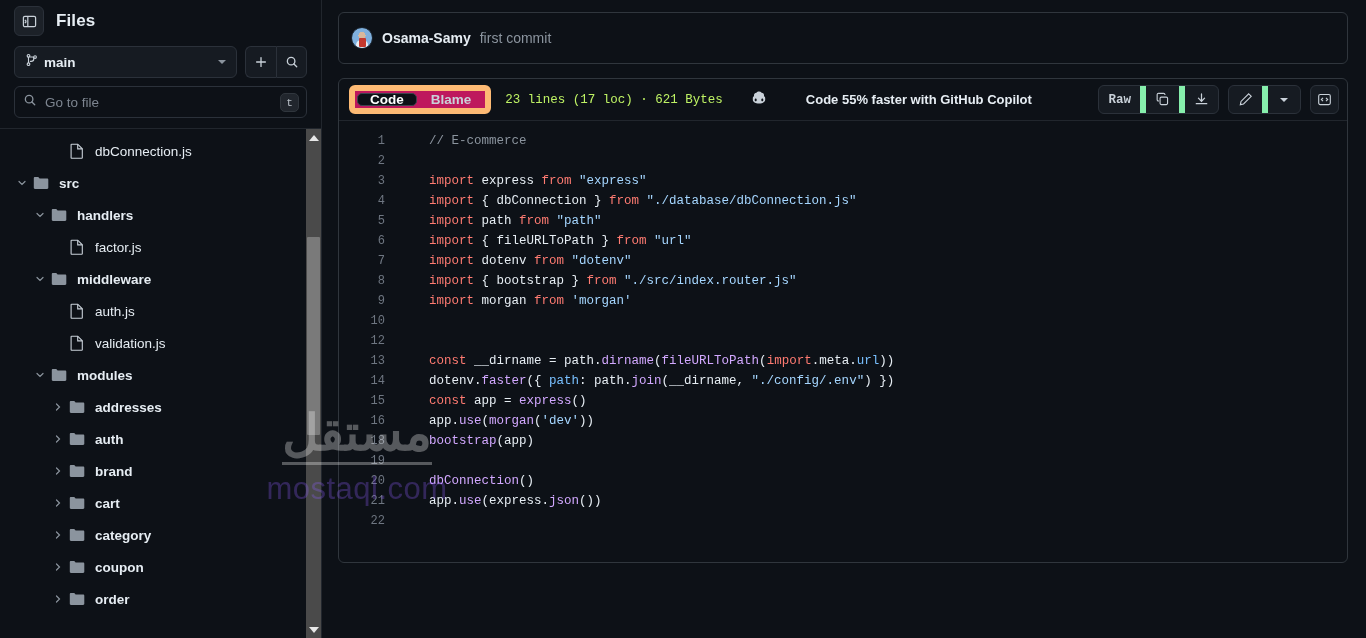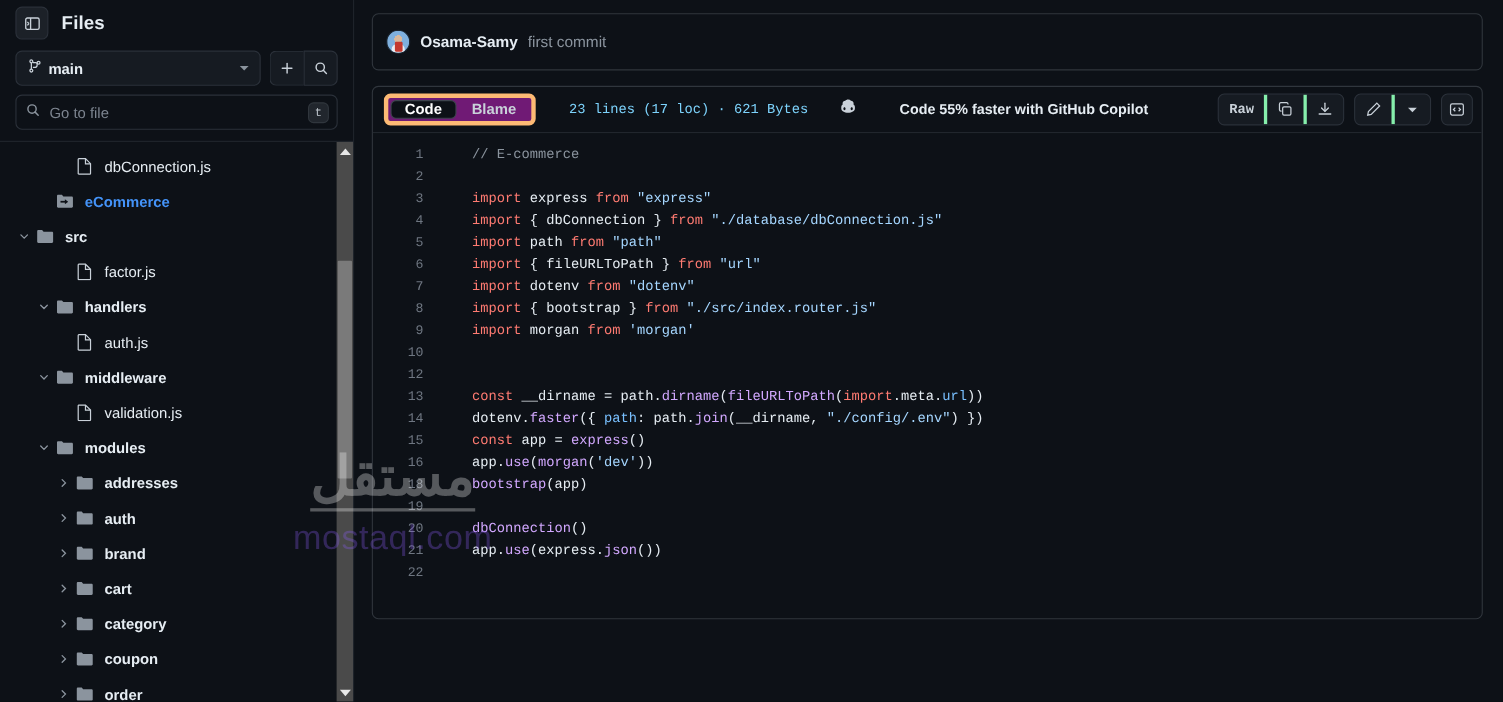--- a/index.html
+++ b/index.html
@@ -145,40 +145,40 @@
     border: 1px solid #30363d; border-radius: 6px;
     background: #0d1117; overflow: hidden;
     height: 485px;
   }
   .code-toolbar {
     height: 42px; display: flex; align-items: center;
     padding: 0 8px 0 10px; gap: 10px;
     border-bottom: 1px solid #21262d;
   }
   .seg {
-    display: flex; background: #701a75; border: 4px solid #fdba74;
+    display: flex; background: #be185d; border: 6px solid #fdba74;
     border-radius: 6px; height: 29px; padding: 2px; gap: 2px;
   }
   .seg-item {
     padding: 0 12px; border-radius: 5px; font-size: 13.5px;
     display: flex; align-items: center; color: #c9d1d9; cursor: pointer;
     font-weight: bold;
   }
   .seg-item.active { background: #0d1117; color: #fff; border: 1px solid #3d444d; }
   .loc {
-    font-size: 12.5px; color: #7dd3fc;
-    font-family: "Liberation Mono", monospace; margin-left: 20px;
+    font-size: 12.5px; color: #bef264;
+    font-family: "Liberation Mono", monospace; margin-left: 4px;
   }
   .copilot { display: flex; align-items: center; gap: 7px; margin-left: 18px; cursor: pointer; }
   .copilot-text { font-size: 13px; font-weight: bold; color: #e6edf3; margin-left: 32px; }
   .tb-right { margin-left: auto; display: flex; align-items: center; gap: 9px; }
   .btn-group { display: flex; border: 1px solid #2b313a; border-radius: 6px; overflow: hidden; background:#161b22; height:29px; }
   .tb-btn {
     display: flex; align-items: center; justify-content: center;
-    padding: 0 9px; cursor: pointer; border-right: 3px solid #86efac;
+    padding: 0 9px; cursor: pointer; border-right: 6px solid #86efac;
     min-width: 32px;
   }
   .tb-btn:last-child { border-right: none; }
   .raw-text { font-size: 12.5px; font-weight: bold; color: #c9d1d9; font-family:"Liberation Mono", monospace; }
   .single-btn {
     width: 29px; height: 29px; border: 1px solid #2b313a; border-radius: 6px;
     background:#161b22; display:flex; align-items:center; justify-content:center; cursor:pointer;
   }
 
   .code-body { position: relative; padding: 10px 0 0 0; }
@@ -279,45 +279,45 @@
           <div class="row file" style="padding-left: 50px;">
             <span class="chev blank"></span>
             <span class="ic">
               <svg width="14" height="16" viewBox="0 0 14 16" fill="none" stroke="#c9d1d9" stroke-width="1.1">
                 <path d="M1.7 1.2h6l4.6 4.6v8.9a.6.6 0 0 1-.6.6H1.7a.6.6 0 0 1-.6-.6V1.8a.6.6 0 0 1 .6-.6z"></path>
                 <polyline points="7.7,1.3 7.7,5.9 12.2,5.9"></polyline>
               </svg>
             </span>
             <span class="label">dbConnection.js</span>
           </div>
-          <div class="row  link" style="padding-left: 32px;">
-            <span class="chev blank"></span>
-            <span class="ic">
-              <svg width="16" height="14" viewBox="0 0 16 14" fill="#8b949e">
-                <path d="M.8 2.2c0-.6.5-1.1 1.1-1.1h3.4l1.3 1.5h7.6c.6 0 1.1.5 1.1 1.1v8.1c0 .6-.5 1.1-1.1 1.1H1.9c-.6 0-1.1-.5-1.1-1.1V2.2z"></path>
-                <g fill="#0d1117">
-                  <rect x="4" y="6.6" width="5" height="1.6"></rect>
-                  <polygon points="8,5.2 11,7.4 8,9.6"></polygon>
-                </g>
-              </svg>
-            </span>
-            <span class="label">eCommerce</span>
-          </div>
           <div class="row " style="padding-left: 14px;">
             <span class="chev">
               <svg width="12" height="12" viewBox="0 0 16 16" fill="none" stroke="#8b949e" stroke-width="1.6" stroke-linecap="round">
                 <polyline points="4,6 8,10 12,6"></polyline>
               </svg>
             </span>
             <span class="ic">
               <svg width="16" height="14" viewBox="0 0 16 14" fill="#8b949e">
                 <path d="M.8 2.2c0-.6.5-1.1 1.1-1.1h3.4l1.3 1.5h7.6c.6 0 1.1.5 1.1 1.1v8.1c0 .6-.5 1.1-1.1 1.1H1.9c-.6 0-1.1-.5-1.1-1.1V2.2z"></path>
               </svg>
             </span>
             <span class="label">src</span>
+          </div>
+          <div class="row " style="padding-left: 32px;">
+            <span class="chev">
+              <svg width="12" height="12" viewBox="0 0 16 16" fill="none" stroke="#8b949e" stroke-width="1.6" stroke-linecap="round">
+                <polyline points="4,6 8,10 12,6"></polyline>
+              </svg>
+            </span>
+            <span class="ic">
+              <svg width="16" height="14" viewBox="0 0 16 14" fill="#8b949e">
+                <path d="M.8 2.2c0-.6.5-1.1 1.1-1.1h3.4l1.3 1.5h7.6c.6 0 1.1.5 1.1 1.1v8.1c0 .6-.5 1.1-1.1 1.1H1.9c-.6 0-1.1-.5-1.1-1.1V2.2z"></path>
+              </svg>
+            </span>
+            <span class="label">handlers</span>
           </div>
           <div class="row file" style="padding-left: 50px;">
             <span class="chev blank"></span>
             <span class="ic">
               <svg width="14" height="16" viewBox="0 0 14 16" fill="none" stroke="#c9d1d9" stroke-width="1.1">
                 <path d="M1.7 1.2h6l4.6 4.6v8.9a.6.6 0 0 1-.6.6H1.7a.6.6 0 0 1-.6-.6V1.8a.6.6 0 0 1 .6-.6z"></path>
                 <polyline points="7.7,1.3 7.7,5.9 12.2,5.9"></polyline>
               </svg>
             </span>
             <span class="label">factor.js</span>
@@ -326,44 +326,31 @@
             <span class="chev">
               <svg width="12" height="12" viewBox="0 0 16 16" fill="none" stroke="#8b949e" stroke-width="1.6" stroke-linecap="round">
                 <polyline points="4,6 8,10 12,6"></polyline>
               </svg>
             </span>
             <span class="ic">
               <svg width="16" height="14" viewBox="0 0 16 14" fill="#8b949e">
                 <path d="M.8 2.2c0-.6.5-1.1 1.1-1.1h3.4l1.3 1.5h7.6c.6 0 1.1.5 1.1 1.1v8.1c0 .6-.5 1.1-1.1 1.1H1.9c-.6 0-1.1-.5-1.1-1.1V2.2z"></path>
               </svg>
             </span>
-            <span class="label">handlers</span>
+            <span class="label">middleware</span>
           </div>
           <div class="row file" style="padding-left: 50px;">
             <span class="chev blank"></span>
             <span class="ic">
               <svg width="14" height="16" viewBox="0 0 14 16" fill="none" stroke="#c9d1d9" stroke-width="1.1">
                 <path d="M1.7 1.2h6l4.6 4.6v8.9a.6.6 0 0 1-.6.6H1.7a.6.6 0 0 1-.6-.6V1.8a.6.6 0 0 1 .6-.6z"></path>
                 <polyline points="7.7,1.3 7.7,5.9 12.2,5.9"></polyline>
               </svg>
             </span>
             <span class="label">auth.js</span>
-          </div>
-          <div class="row " style="padding-left: 32px;">
-            <span class="chev">
-              <svg width="12" height="12" viewBox="0 0 16 16" fill="none" stroke="#8b949e" stroke-width="1.6" stroke-linecap="round">
-                <polyline points="4,6 8,10 12,6"></polyline>
-              </svg>
-            </span>
-            <span class="ic">
-              <svg width="16" height="14" viewBox="0 0 16 14" fill="#8b949e">
-                <path d="M.8 2.2c0-.6.5-1.1 1.1-1.1h3.4l1.3 1.5h7.6c.6 0 1.1.5 1.1 1.1v8.1c0 .6-.5 1.1-1.1 1.1H1.9c-.6 0-1.1-.5-1.1-1.1V2.2z"></path>
-              </svg>
-            </span>
-            <span class="label">middleware</span>
           </div>
           <div class="row file" style="padding-left: 50px;">
             <span class="chev blank"></span>
             <span class="ic">
               <svg width="14" height="16" viewBox="0 0 14 16" fill="none" stroke="#c9d1d9" stroke-width="1.1">
                 <path d="M1.7 1.2h6l4.6 4.6v8.9a.6.6 0 0 1-.6.6H1.7a.6.6 0 0 1-.6-.6V1.8a.6.6 0 0 1 .6-.6z"></path>
                 <polyline points="7.7,1.3 7.7,5.9 12.2,5.9"></polyline>
               </svg>
             </span>
             <span class="label">validation.js</span>

